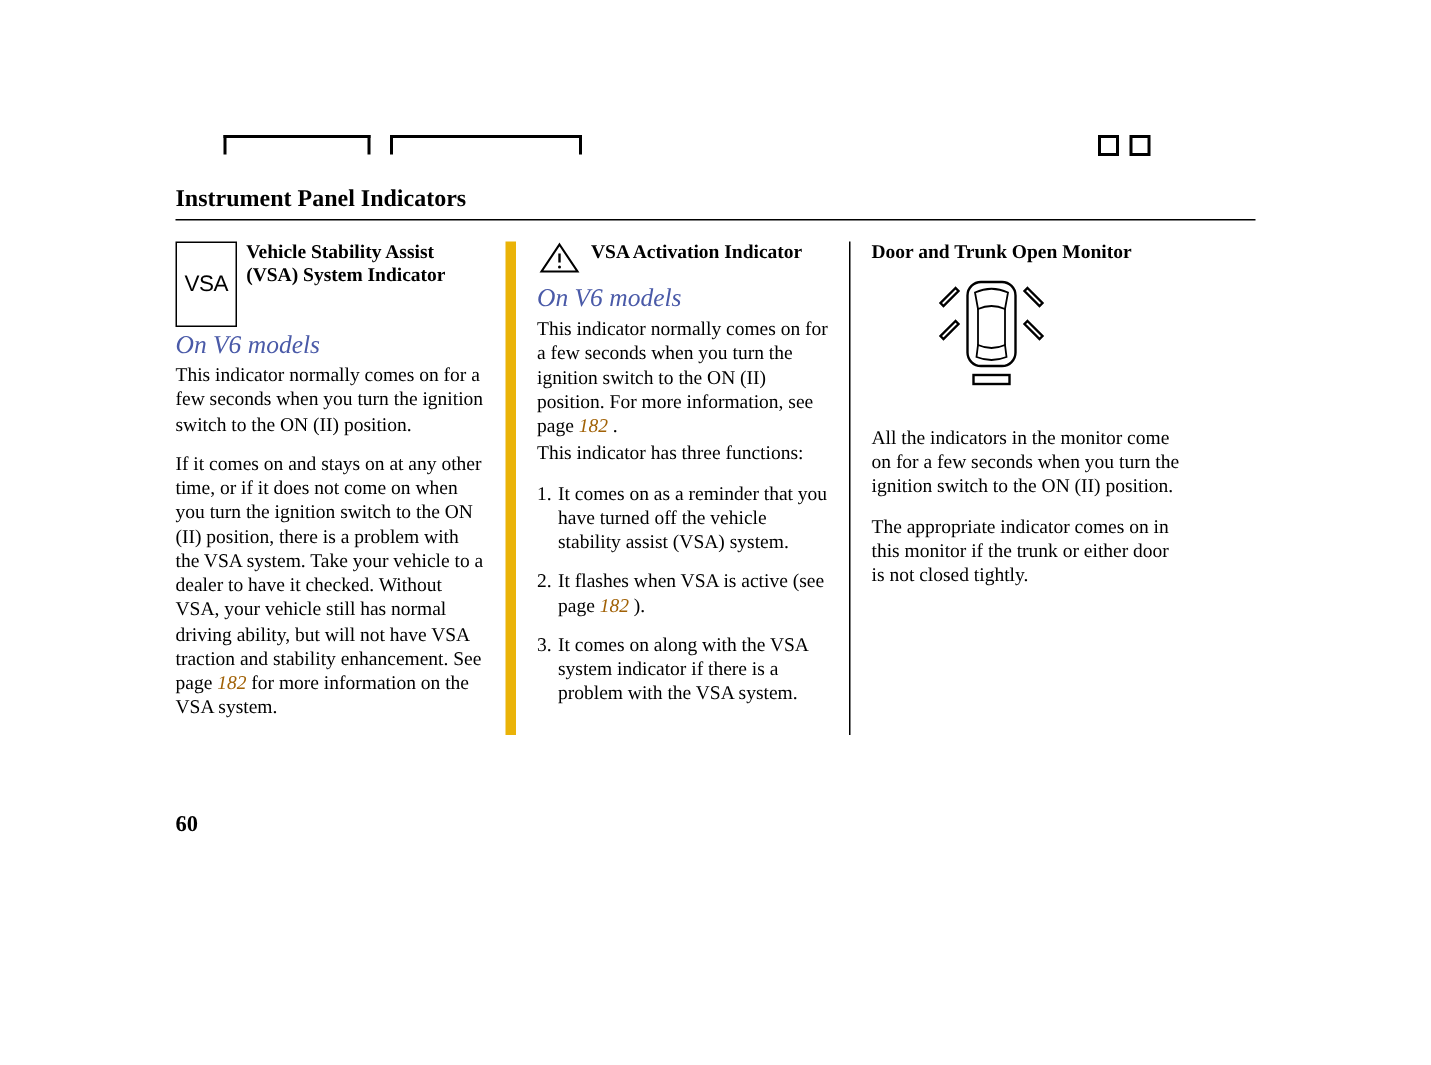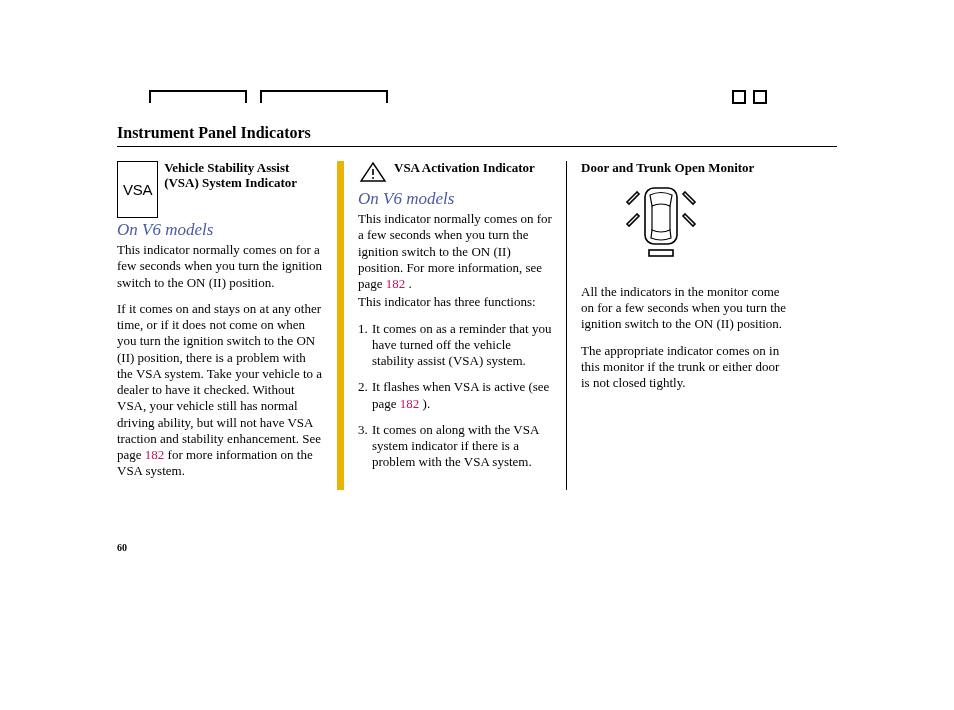--- a/index.html
+++ b/index.html
@@ -88,21 +88,22 @@
     font-style: italic;
     color: #4a5aa8;
     font-size: 17px;
     margin-bottom: 2px;
   }
   p {
     margin: 0 0 10px 0;
     line-height: 1.25;
   }
   .pnum {
-    color: #be185d;
+    color: #a16207;
+    font-style: italic;
   }
   .func-list {
     padding-left: 0;
     margin: 0;
     list-style: none;
   }
   .func-list li {
     display: flex;
     margin-bottom: 10px;
     line-height: 1.25;
@@ -112,21 +113,21 @@
   }
   .car-svg {
     display: block;
     margin: 6px 0 16px 20px;
   }
   .page-number {
     position: absolute;
     left: 117px;
     top: 542px;
     font-weight: bold;
-    font-size: 10px;
+    font-size: 15px;
   }
 </style>
 </head>
 <body>
 
 <div class="page">
 
   <div class="top-marks">
     <div class="mark" style="left:32px; top:0; width:98px; height:13px; border-bottom:none;"></div>
     <div class="mark" style="left:143px; top:0; width:128px; height:13px; border-bottom:none;"></div>

